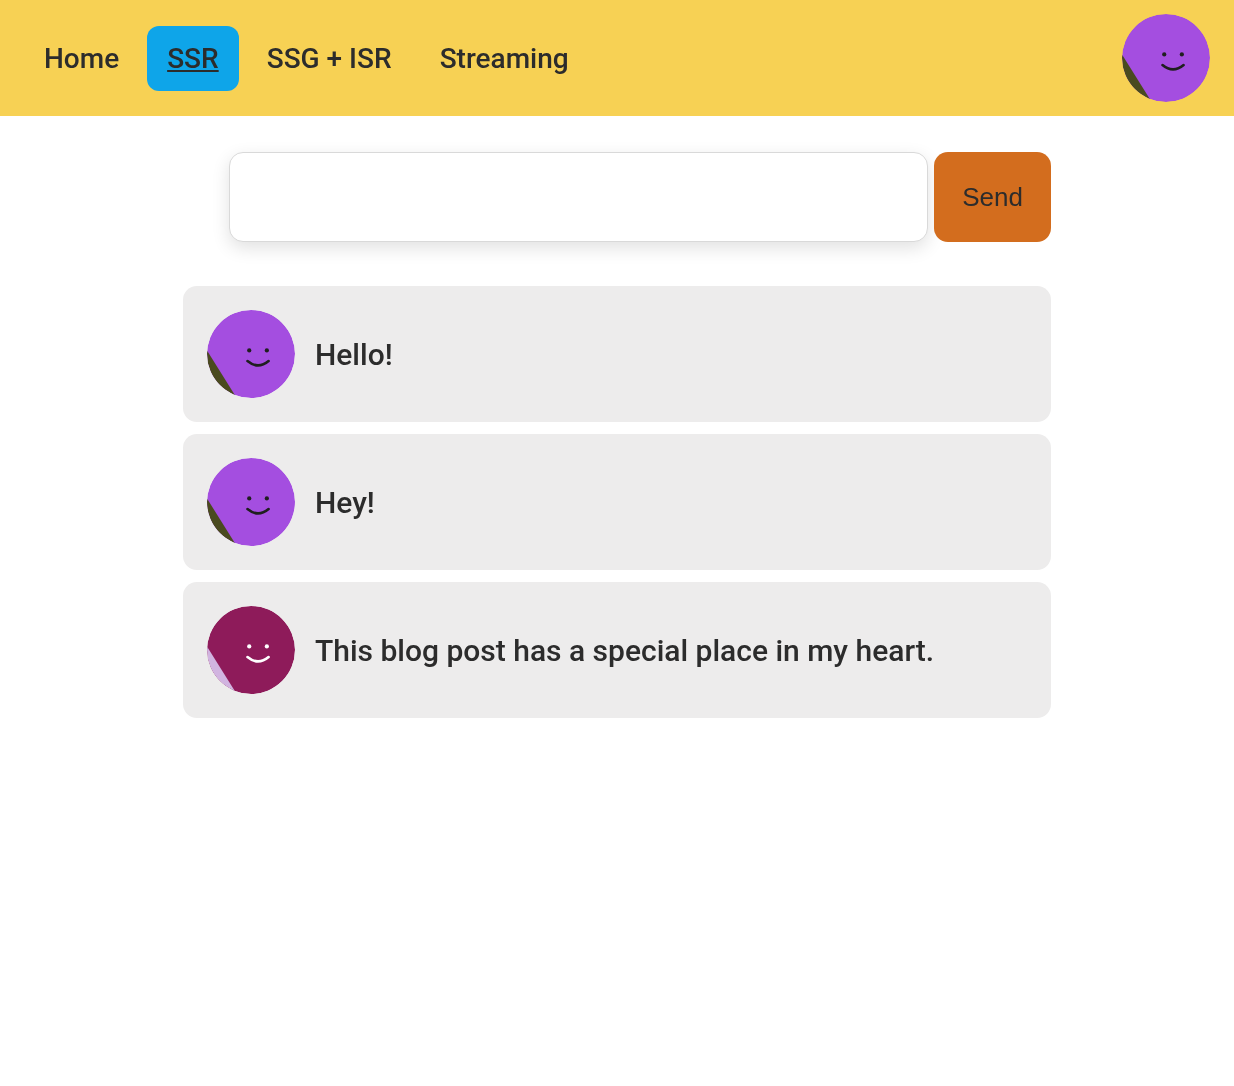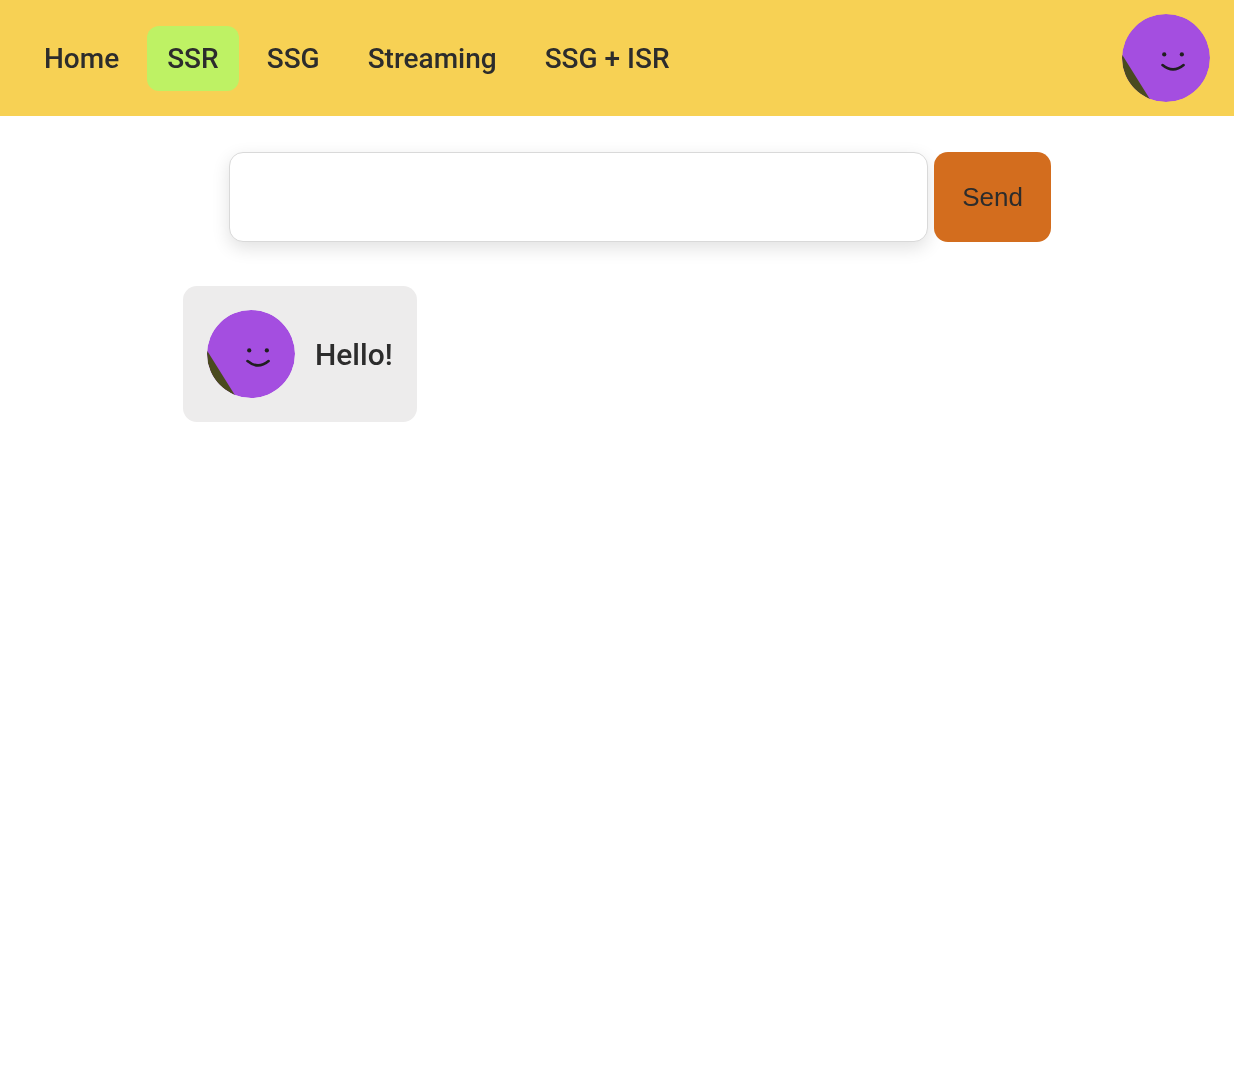--- a/index.html
+++ b/index.html
@@ -28,21 +28,22 @@
   .nav-item {
     font-size: 28px;
     font-weight: 500;
     color: #2c2c2c;
     padding: 16px 20px;
     border-radius: 12px;
     cursor: pointer;
     white-space: nowrap;
   }
   .nav-item.active {
-    background: #bef264;
+    background: #0ea5e9;
+    text-decoration: underline;
   }
   .header-avatar {
     width: 88px;
     height: 88px;
     border-radius: 50%;
     overflow: hidden;
     flex-shrink: 0;
   }
 
   
@@ -75,21 +76,21 @@
     border: none;
     border-radius: 14px;
     font-size: 26px;
     font-weight: 500;
     padding: 0 28px;
     cursor: pointer;
   }
 
   .messages {
     display: flex;
-    flex-direction: row;
+    flex-direction: column;
     gap: 12px;
   }
   .msg {
     background: #edecec;
     border-radius: 14px;
     padding: 24px 24px;
     display: flex;
     align-items: center;
     gap: 20px;
     min-height: 122px;
@@ -107,23 +108,22 @@
     color: #2c2c2c;
   }
 </style>
 </head>
 <body>
 
 <header class="header">
   <nav class="nav">
     <a class="nav-item">Home</a>
     <a class="nav-item active">SSR</a>
-    <a class="nav-item">SSG</a>
+    <a class="nav-item">SSG + ISR</a>
     <a class="nav-item">Streaming</a>
-    <a class="nav-item">SSG + ISR</a>
   </nav>
   <div class="header-avatar">
   <svg viewBox="0 0 100 100" width="100%" height="100%" xmlns="http://www.w3.org/2000/svg">
     <defs>
           <clipPath id="c">
             <circle cx="50" cy="50" r="50"></circle>
           </clipPath>
         </defs>
     <g clip-path="url(#c)">
       <rect width="100" height="100" fill="#a44ee0"></rect>
@@ -154,15 +154,51 @@
     <g clip-path="url(#c)">
       <rect width="100" height="100" fill="#a44ee0"></rect>
       <path d="M -10 30 L 40 110 L -10 110 Z" fill="#4a4a1f"></path>
       <circle cx="48" cy="46" r="2.4" fill="#1f1f1f"></circle>
       <circle cx="68" cy="46" r="2.4" fill="#1f1f1f"></circle>
       <path d="M 46 58 Q 58 68 70 58" stroke="#1f1f1f" stroke-width="3" fill="none" stroke-linecap="round"></path>
     </g>
   </svg></div>
       <div class="msg-text">Hello!</div>
     </div>
+    <div class="msg">
+      <div class="avatar">
+  <svg viewBox="0 0 100 100" width="100%" height="100%" xmlns="http://www.w3.org/2000/svg">
+    <defs>
+              <clipPath id="c">
+                <circle cx="50" cy="50" r="50"></circle>
+              </clipPath>
+            </defs>
+    <g clip-path="url(#c)">
+      <rect width="100" height="100" fill="#a44ee0"></rect>
+      <path d="M -10 30 L 40 110 L -10 110 Z" fill="#4a4a1f"></path>
+      <circle cx="48" cy="46" r="2.4" fill="#1f1f1f"></circle>
+      <circle cx="68" cy="46" r="2.4" fill="#1f1f1f"></circle>
+      <path d="M 46 58 Q 58 68 70 58" stroke="#1f1f1f" stroke-width="3" fill="none" stroke-linecap="round"></path>
+    </g>
+  </svg></div>
+      <div class="msg-text">Hey!</div>
+    </div>
+    <div class="msg">
+      <div class="avatar">
+  <svg viewBox="0 0 100 100" width="100%" height="100%" xmlns="http://www.w3.org/2000/svg">
+    <defs>
+              <clipPath id="c">
+                <circle cx="50" cy="50" r="50"></circle>
+              </clipPath>
+            </defs>
+    <g clip-path="url(#c)">
+      <rect width="100" height="100" fill="#8e1b5a"></rect>
+      <path d="M -10 30 L 40 110 L -10 110 Z" fill="#d1b4e0"></path>
+      <circle cx="48" cy="46" r="2.4" fill="#ffffff"></circle>
+      <circle cx="68" cy="46" r="2.4" fill="#ffffff"></circle>
+      <path d="M 46 58 Q 58 68 70 58" stroke="#ffffff" stroke-width="3" fill="none" stroke-linecap="round"></path>
+    </g>
+  </svg></div>
+      <div class="msg-text">This blog post has a special place in my heart.</div>
+    </div>
   </div>
 
 </main>
 
 </body></html>

